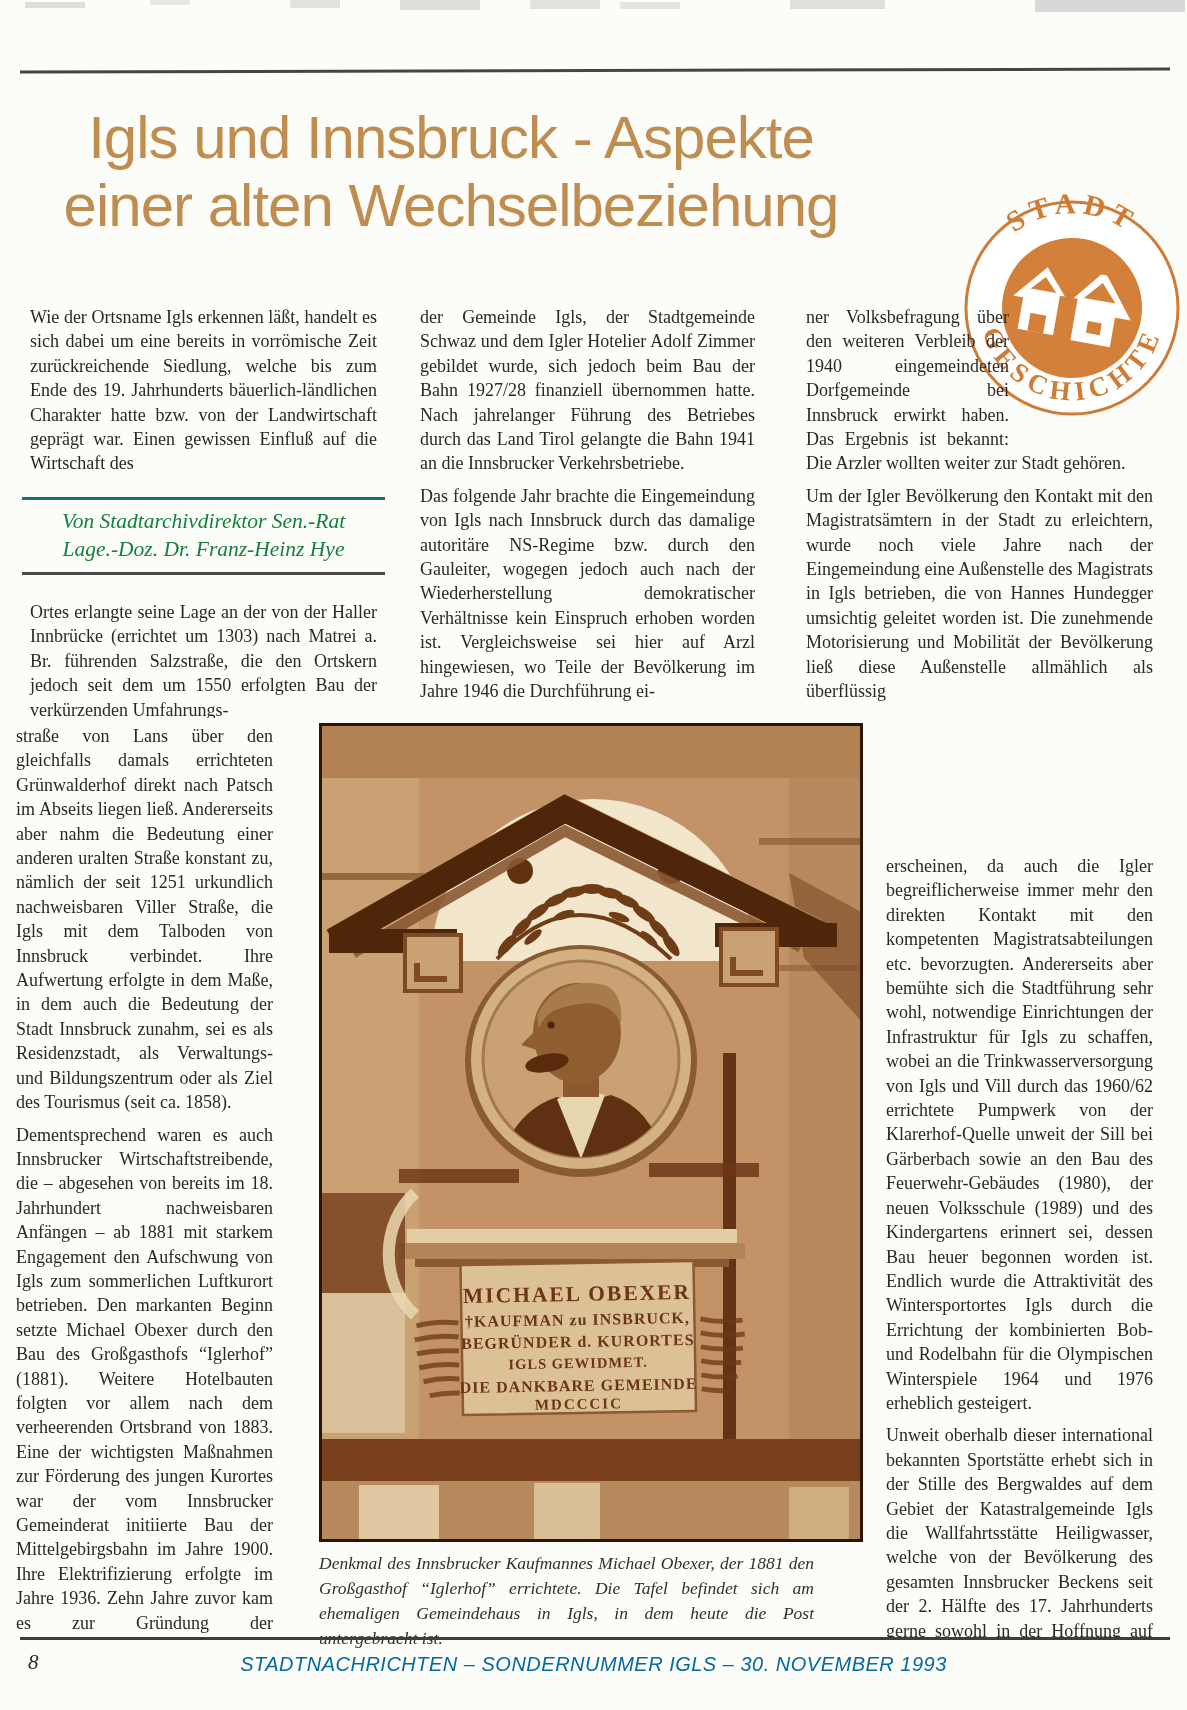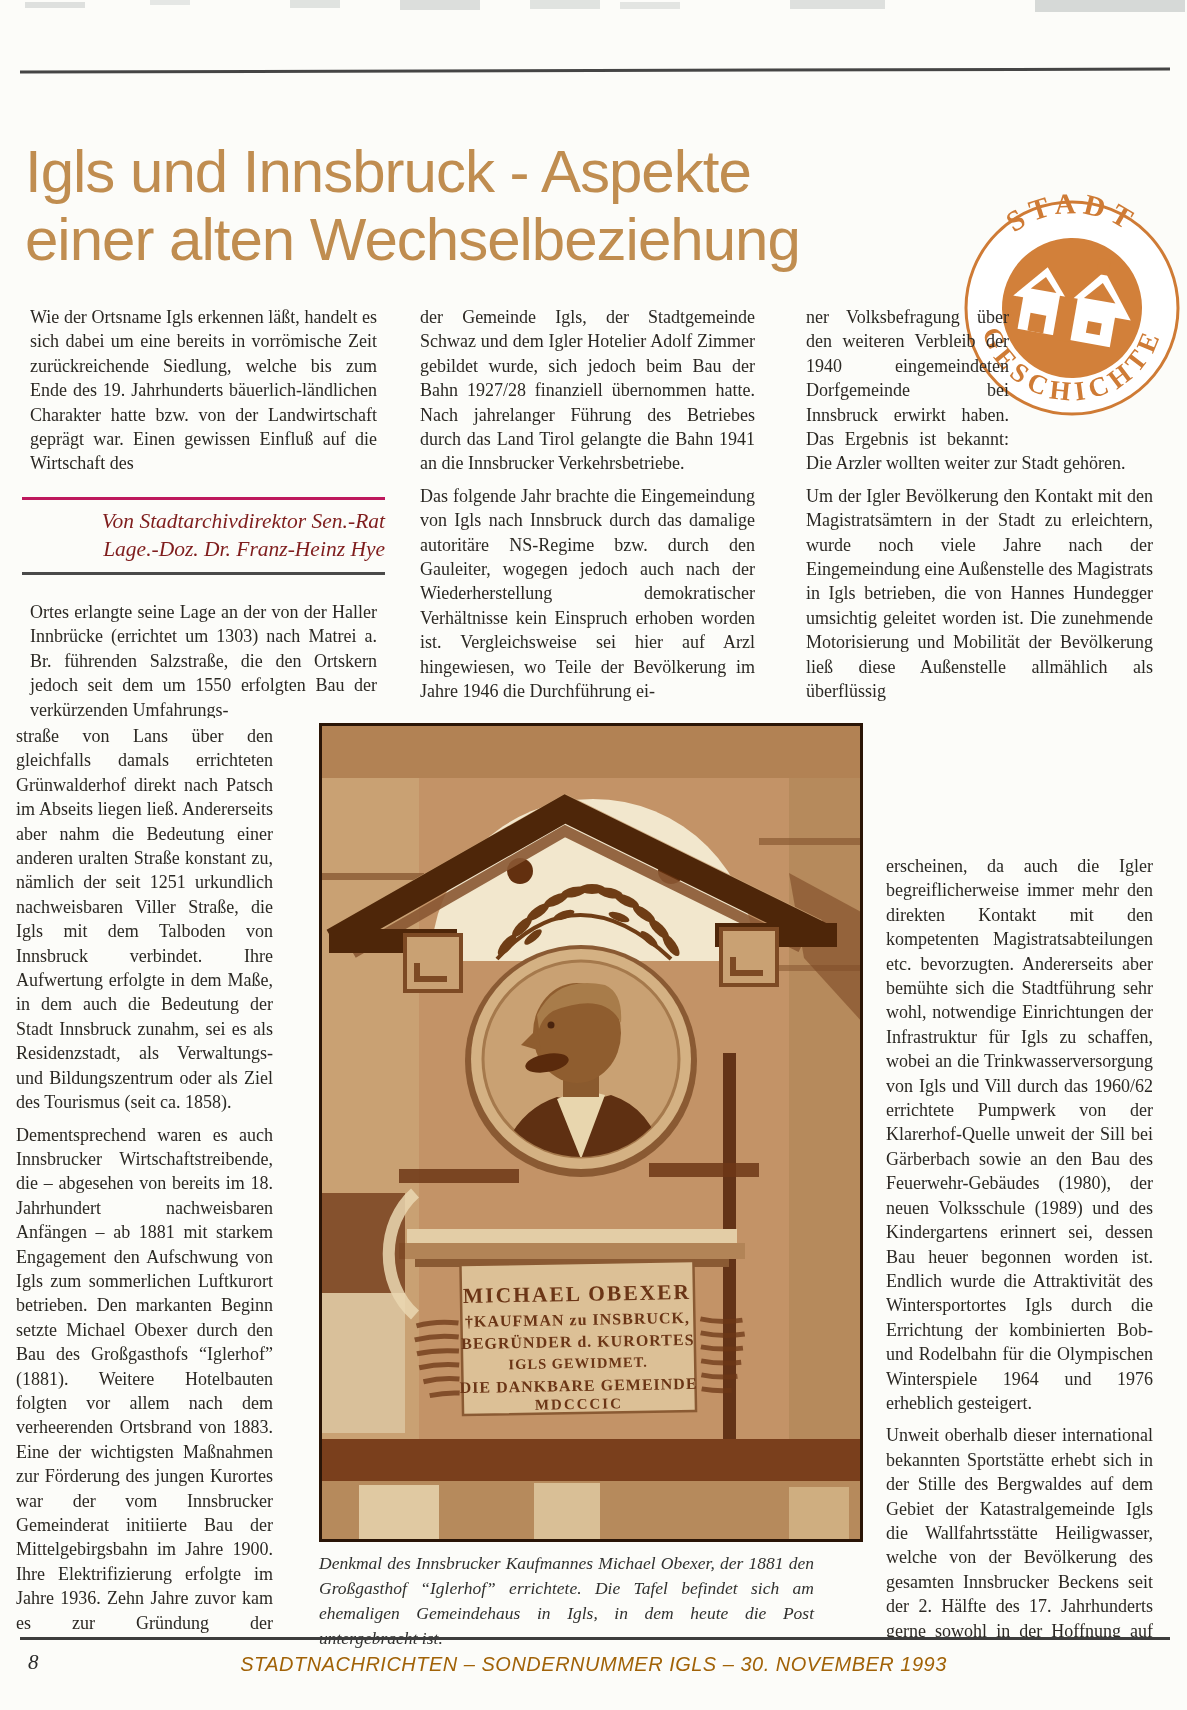--- a/index.html
+++ b/index.html
@@ -4,48 +4,48 @@
 <style>
   html,body{margin:0;padding:0;background:#e8e8e4;}
   .page{
     position:relative;width:1187px;height:1710px;margin:0 auto;
     background:#fcfcf9;overflow:hidden;
     font-family:"Liberation Serif",serif;color:#2b2823;
   }
   .smudge{position:absolute;background:#98a0a0;}
   .rule{position:absolute;background:#454545;height:3px;}
   .title{
-    position:absolute;left:25px;top:104px;width:852px;text-align:left;
+    position:absolute;left:25px;top:104px;width:852px;text-align:center;
     font-family:"Liberation Sans",sans-serif;font-weight:400;
-    font-size:60px;line-height:68px;color:#c08d50;letter-spacing:-1px;margin-top:34px;
+    font-size:60px;line-height:68px;color:#c08d50;letter-spacing:-1px;
   }
   .bt{font-size:18px;line-height:24.4px;text-align:justify;}
   .bt p{margin:8px;}
   .col{position:absolute;overflow:hidden;}
   .byline{
     position:absolute;left:22px;top:497px;width:363px;
-    border-top:3px solid #be185d;border-bottom:3px solid #4a4a4a;
-    padding:7px 0 9px;text-align:right;font-style:italic;
-    font-size:21.5px;line-height:28px;color:#7f1d1d;
+    border-top:3px solid #0f766e;border-bottom:3px solid #4a4a4a;
+    padding:7px 0 9px;text-align:center;font-style:italic;
+    font-size:21.5px;line-height:28px;color:#15803d;
   }
   .logo-spacer{float:right;width:152px;height:132px;}
   .caption{
     position:absolute;left:319px;top:1551px;width:495px;
     font-style:italic;font-size:17.5px;line-height:25px;
     text-align:justify;color:#30302e;
   }
   .relp{position:relative;}
   .footer-num{
     position:absolute;left:28px;top:1650px;font-style:italic;
     font-size:21px;color:#2b2b2b;
   }
   .footer-center{
     position:absolute;left:0;top:1653px;width:1187px;text-align:center;
     font-family:"Liberation Sans",sans-serif;font-style:italic;
-    font-size:20px;letter-spacing:.5px;color:#a16207;
+    font-size:20px;letter-spacing:.5px;color:#0369a1;
   }
   .badge{position:absolute;left:958px;top:194px;width:228px;height:228px;}
   .photo{position:absolute;left:319px;top:723px;width:544px;height:819px;}
   svg text{font-family:"Liberation Serif",serif;}
 </style>
 </head>
 <body>
 
 <div class="page">
 

